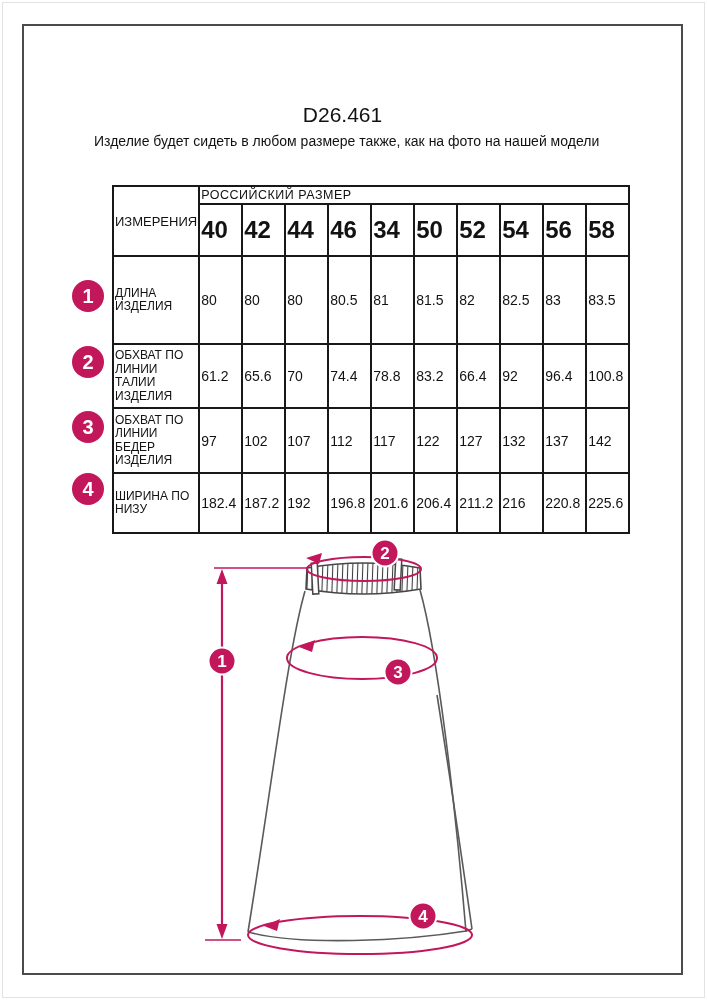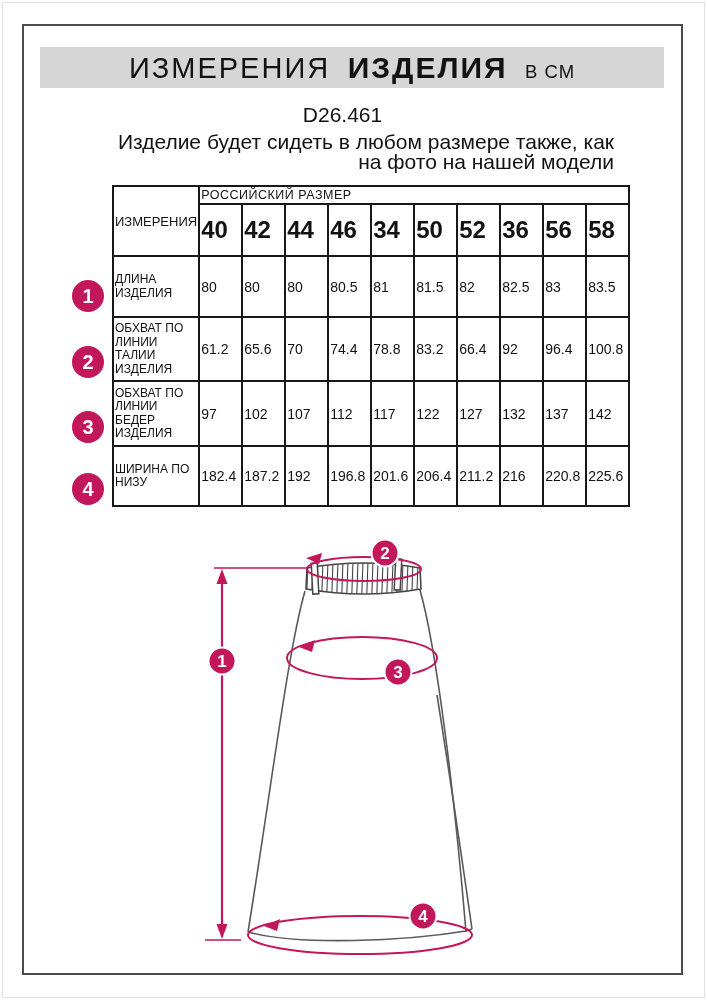--- a/index.html
+++ b/index.html
@@ -13,32 +13,32 @@
 
   .titlebar {
     position:absolute; left:40px; top:47px; width:624px; height:41px;
     background:#d6d6d6; text-align:center; line-height:41px; white-space:nowrap;
   }
   .t-main { font-size:29px; letter-spacing:2px; }
   .t-bold { font-size:30px; font-weight:bold; letter-spacing:2px; margin-left:13px; }
   .t-unit { font-size:18.5px; letter-spacing:1px; margin-left:13px; }
 
   .article { position:absolute; left:12px; top:103px; width:661px; text-align:center; font-size:21px; }
-  .note    { position:absolute; left:94px; top:132px; width:520px; text-align:right; font-size:21px; line-height:19.5px; }
+  .note    { position:absolute; left:94px; top:132px; width:520px; text-align:left; font-size:14px; line-height:19.5px; }
 
   table.size-table { position:absolute; left:112px; top:185px; border-collapse:collapse; table-layout:fixed; }
   .size-table td { border:2px solid #181818; text-align:left; vertical-align:middle; padding:1px; background:#fff; }
   col.c-lbl { width:85px; }
   col.c-val { width:43px; }
   td.group  { height:17px; font-size:12.5px; line-height:14px; letter-spacing:.5px; }
   tr.r-sizes td { height:52px; font-size:24px; font-weight:bold; }
   td.corner { font-size:13px; }
   td.lbl    { font-size:12px; line-height:13.5px; white-space:pre-line; }
   td.val    { font-size:14px; }
-  tr.rh1 td { height:61px; }
+  tr.rh1 td { height:88px; }
   tr.rh2 td { height:64px; }
   tr.rh3 td { height:65px; }
   tr.rh4 td { height:60px; }
 
   .badge {
     position:absolute; width:32px; height:32px; border-radius:50%;
     background:#C2175B; color:#fff; font-size:20px; font-weight:bold;
     display:flex; align-items:center; justify-content:center;
   }
   .badge.b1 { left:72px; top:280px; }
@@ -49,25 +49,20 @@
   svg.sketch { position:absolute; left:0; top:530px; width:707px; height:460px; }
   .callout-num { font-family:"Liberation Sans",sans-serif; font-weight:bold; font-size:17px; fill:#fff; }
 </style>
 </head>
 <body>
 
 <div class="sheet">
   <div class="edge"></div>
   <div class="frame"></div>
 
-  <div class="titlebar">
-    <span class="t-main">ИЗМЕРЕНИЯ</span>
-    <span class="t-bold">ИЗДЕЛИЯ</span>
-    <span class="t-unit">В СМ</span>
-  </div>
 
   <div class="article">D26.461</div>
   <div class="note">Изделие будет сидеть в любом размере также, как на фото на нашей модели</div>
 
   <table class="size-table">
     <colgroup>
       <col class="c-lbl">
       <col class="c-val">
         <col class="c-val">
         <col class="c-val">
@@ -85,21 +80,21 @@
         <td class="group" colspan="10">РОССИЙСКИЙ РАЗМЕР</td>
       </tr>
       <tr class="r-sizes">
         <td>40</td>
         <td>42</td>
         <td>44</td>
         <td>46</td>
         <td>34</td>
         <td>50</td>
         <td>52</td>
-        <td>36</td>
+        <td>54</td>
         <td>56</td>
         <td>58</td>
       </tr>
       <tr class="rh1">
         <td class="lbl">ДЛИНА
 ИЗДЕЛИЯ</td>
         <td class="val">80</td>
         <td class="val">80</td>
         <td class="val">80</td>
         <td class="val">80.5</td>

